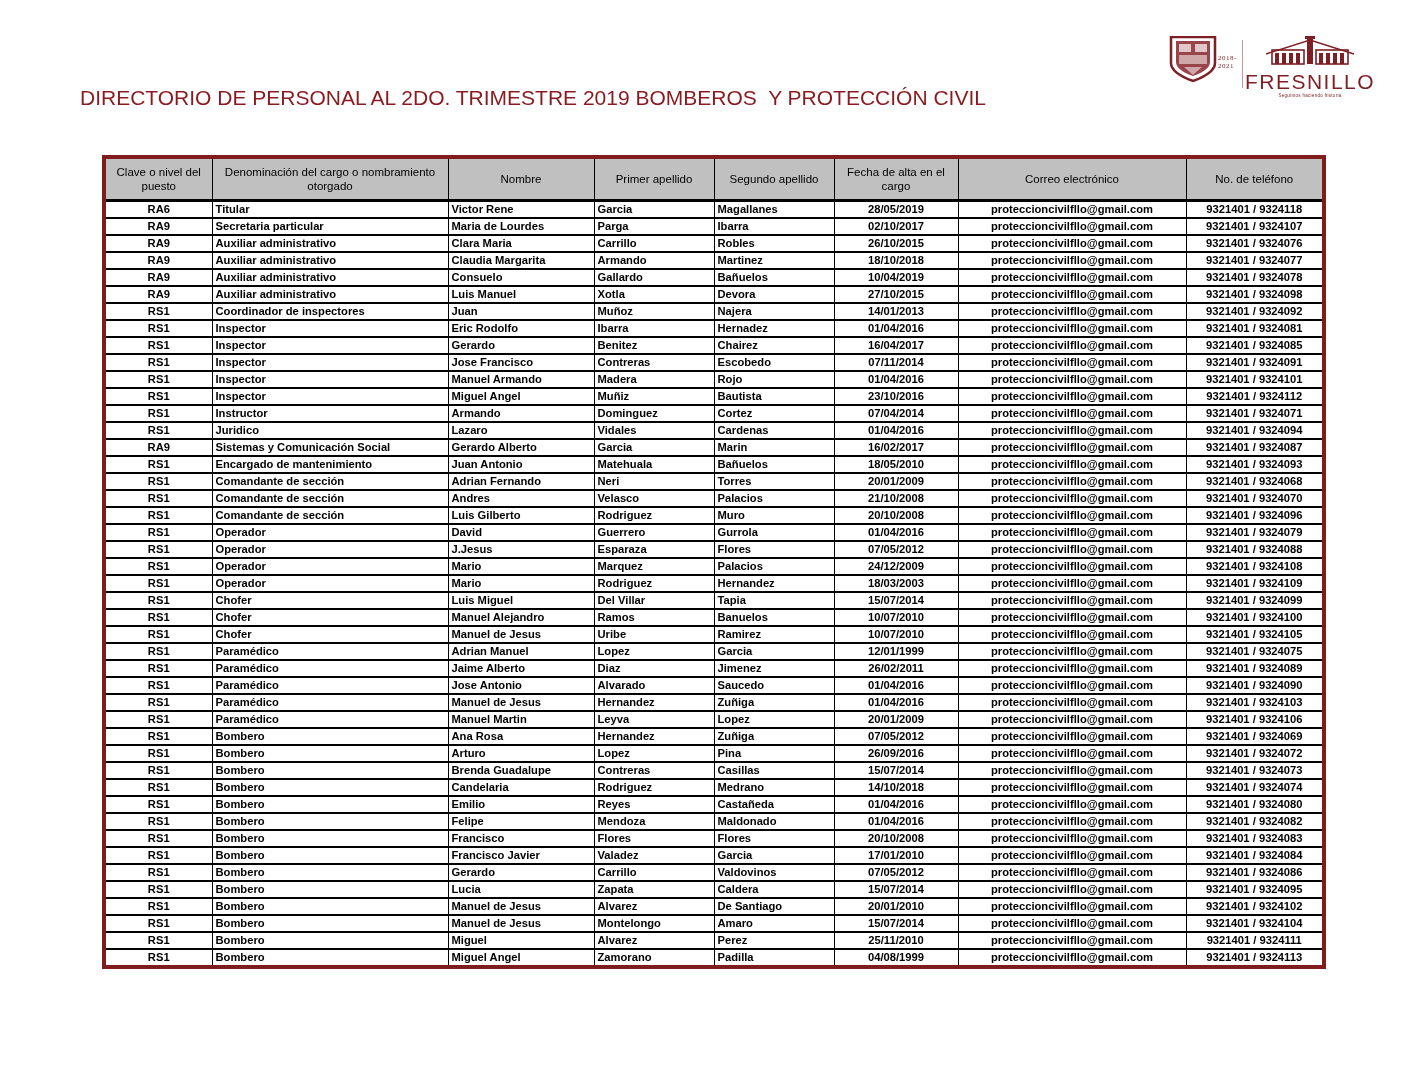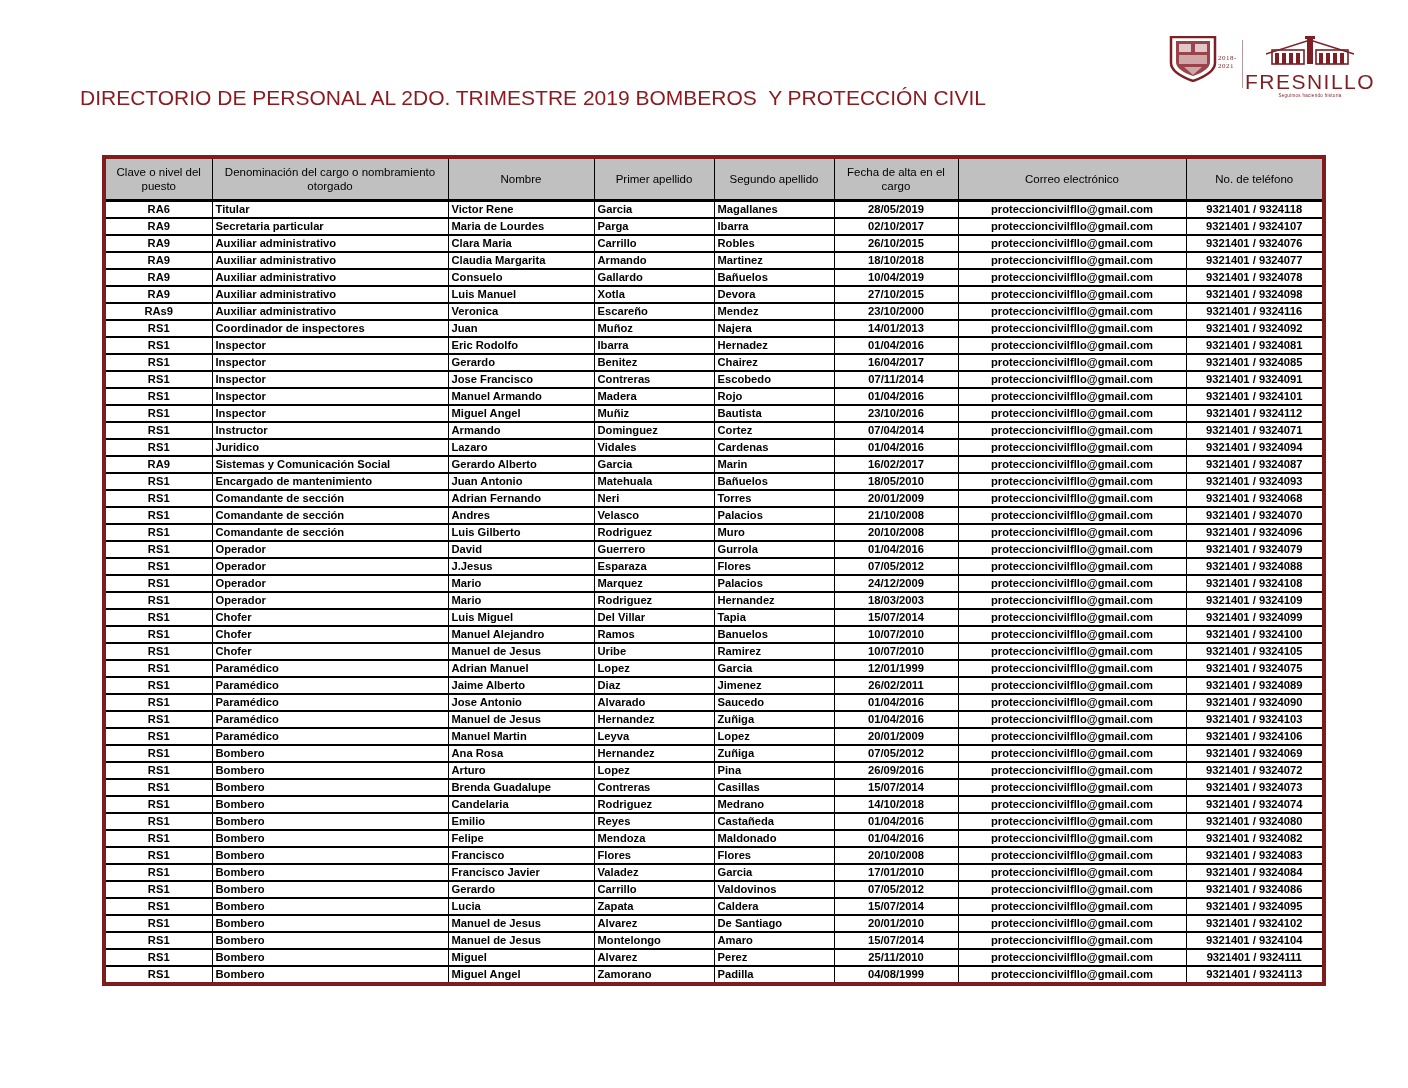--- a/index.html
+++ b/index.html
@@ -166,30 +166,20 @@
         <td class="al-center">RA9</td>
         <td class="al-left">Auxiliar administrativo</td>
         <td class="al-left">Luis Manuel</td>
         <td class="al-left">Xotla</td>
         <td class="al-left">Devora</td>
         <td class="al-center">27/10/2015</td>
         <td class="al-center">proteccioncivilfllo@gmail.com</td>
         <td class="al-center">9321401 / 9324098</td>
       </tr>
       <tr>
-        <td class="al-center">RAs9</td>
-        <td class="al-left">Auxiliar administrativo</td>
-        <td class="al-left">Veronica</td>
-        <td class="al-left">Escareño</td>
-        <td class="al-left">Mendez</td>
-        <td class="al-center">23/10/2000</td>
-        <td class="al-center">proteccioncivilfllo@gmail.com</td>
-        <td class="al-center">9321401 / 9324116</td>
-      </tr>
-      <tr>
         <td class="al-center">RS1</td>
         <td class="al-left">Coordinador de inspectores</td>
         <td class="al-left">Juan</td>
         <td class="al-left">Muñoz</td>
         <td class="al-left">Najera</td>
         <td class="al-center">14/01/2013</td>
         <td class="al-center">proteccioncivilfllo@gmail.com</td>
         <td class="al-center">9321401 / 9324092</td>
       </tr>
       <tr>

